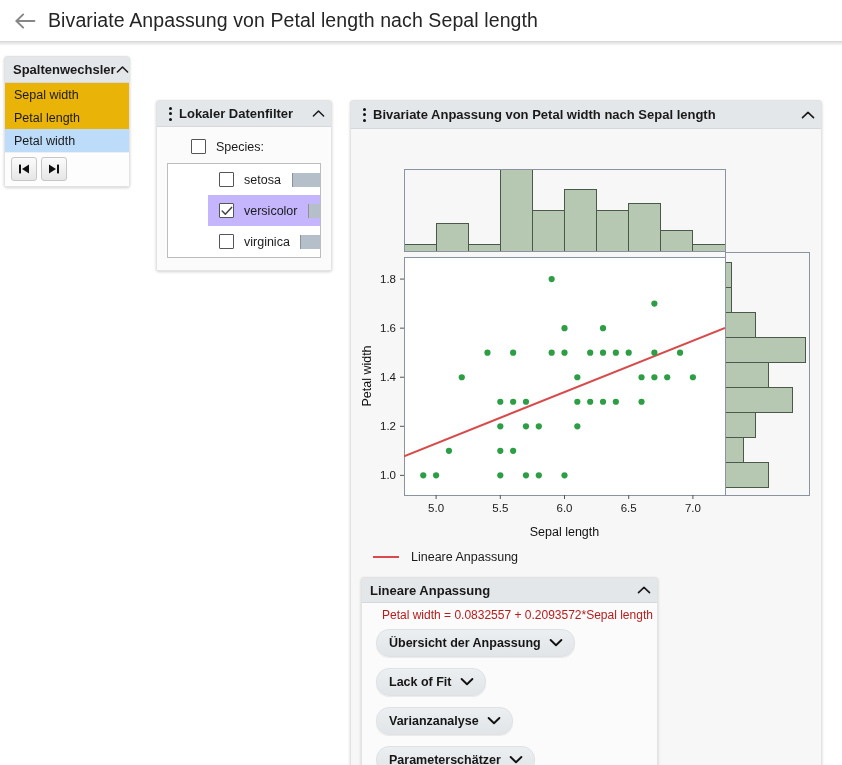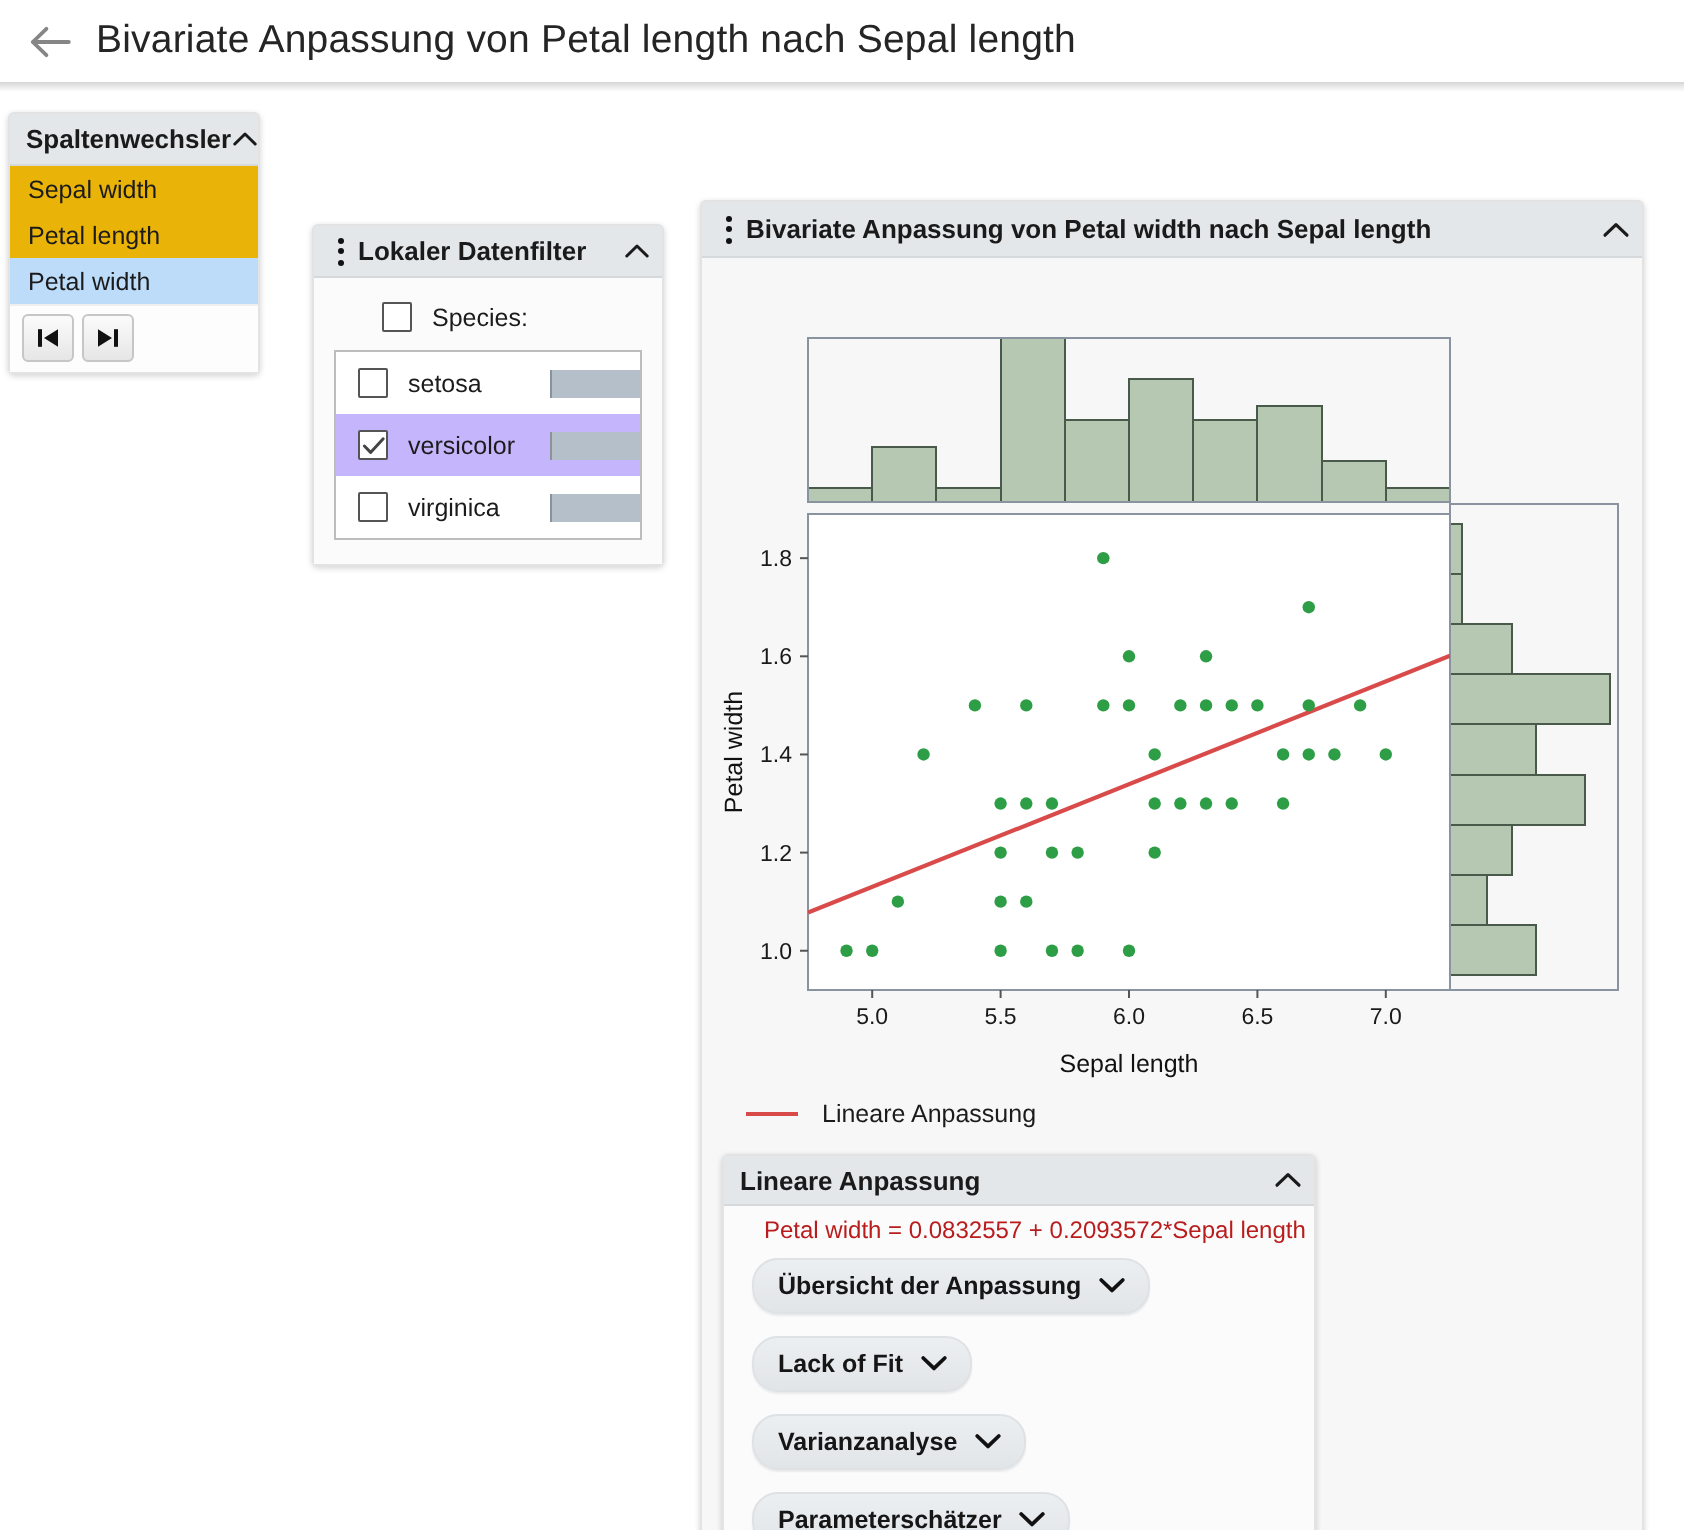--- a/index.html
+++ b/index.html
@@ -79,31 +79,31 @@
   }
   .navbtn {
     width: 26px; height: 24px; border: 1px solid #c6c6c6;
     border-radius: 3px;
     background: linear-gradient(to bottom,#fbfbfb,#e6e6e6);
     display: flex; align-items: center; justify-content: center;
     cursor: pointer;
   }
 
   
-  #data-filter { left: 156px; top: 54px; width: 176px; margin-top: 12px; }
+  #data-filter { left: 156px; top: 54px; width: 176px; }
   .df-body { padding: 10px 10px 12px 10px; background: #fbfbfb; }
   .cb {
     width: 15px; height: 15px; border: 1.6px solid #555;
     background: #fff; border-radius: 1px; flex: 0 0 auto;
     display: flex; align-items: center; justify-content: center;
     cursor: pointer;
   }
   .df-species { display: flex; align-items: center; gap: 10px; margin: 2px 0 9px 24px; }
   .df-species-label { font-size: 12.5px; color: #1b1b1b; }
-  .df-box { border: 1px solid #bdbdbd; background: #fff; }
+  .df-box { border: 1px solid #bdbdbd; background: #fff; padding-left: 40px; }
   .df-row {
     height: 31px; display: flex; align-items: center;
     padding-left: 11px; gap: 10px; cursor: pointer;
   }
   .df-row.sel { background: #c4b5fd; justify-content: center; }
   .df-name { font-size: 12.5px; color: #1b1b1b; width: 62px; }
   .df-bar { width: 45px; height: 14px; background: #b5bfc9; border-left: 1px solid #8b929a; }
 
   
   #bivariate { left: 350px; top: 54px; width: 472px; height: 688px; }

